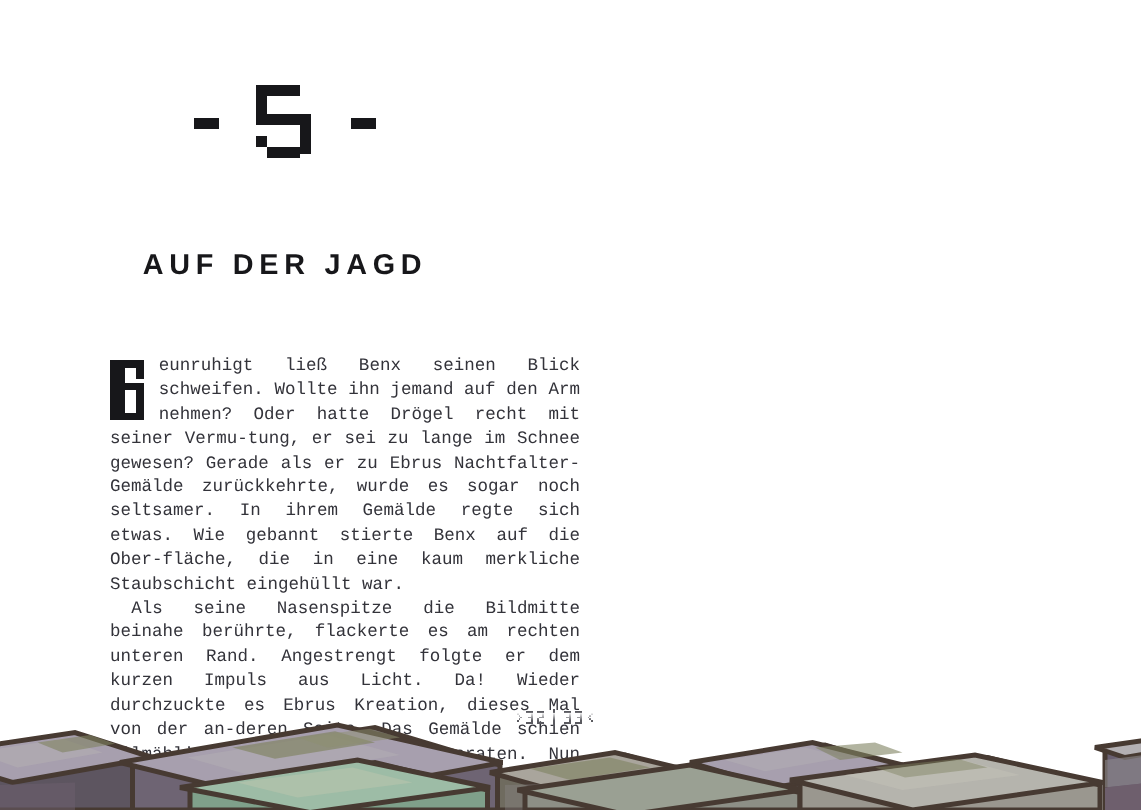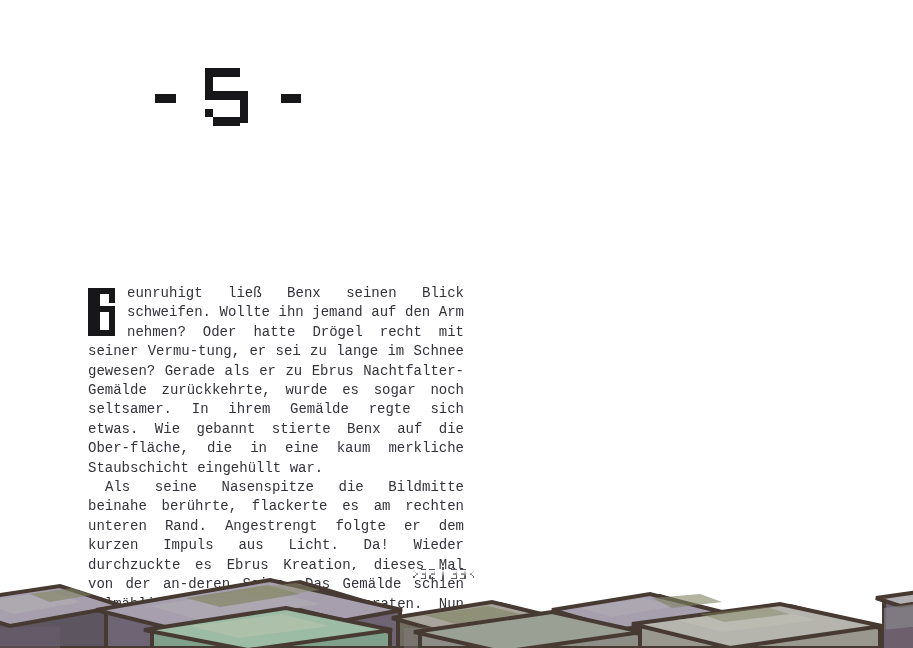--- a/index.html
+++ b/index.html
@@ -120,20 +120,21 @@
 
             <rect x="29" y="13" width="3" height="8"></rect>
 
             <rect x="17" y="16" width="3" height="3"></rect>
 
             <rect x="20" y="19" width="9" height="3"></rect>
           </g>
         </svg>
       </span>
 
+      <span class="chapter-title">AUF DER JAGD</span>
     </div>
 
     <div class="col col-left">
 
       <div class="dropcap-wrap">
         <span class="dropcap">
           <svg width="30" height="48" viewBox="0 0 10 16" shape-rendering="crispEdges" aria-hidden="true">
             <g fill="#17171a">
 
               <rect x="0" y="0" width="4" height="16"></rect>

